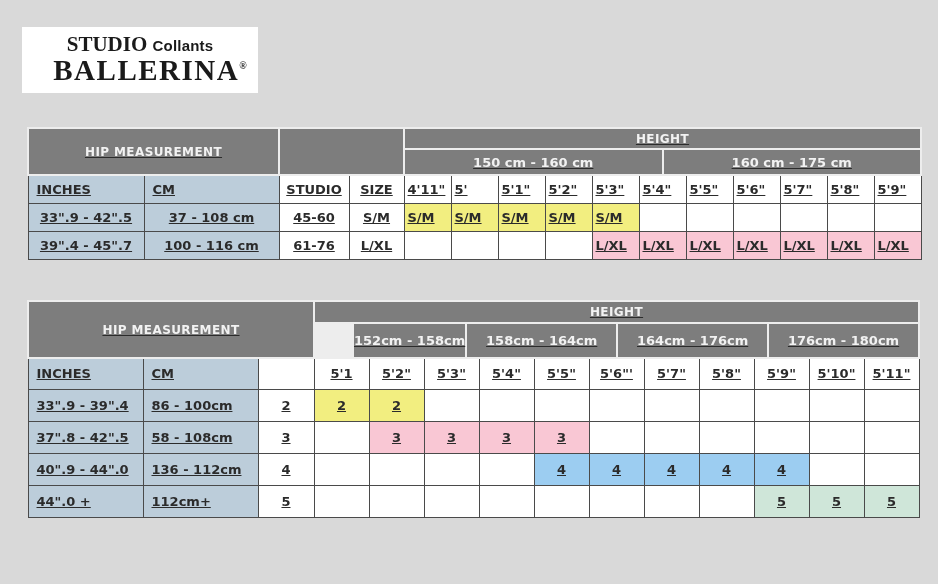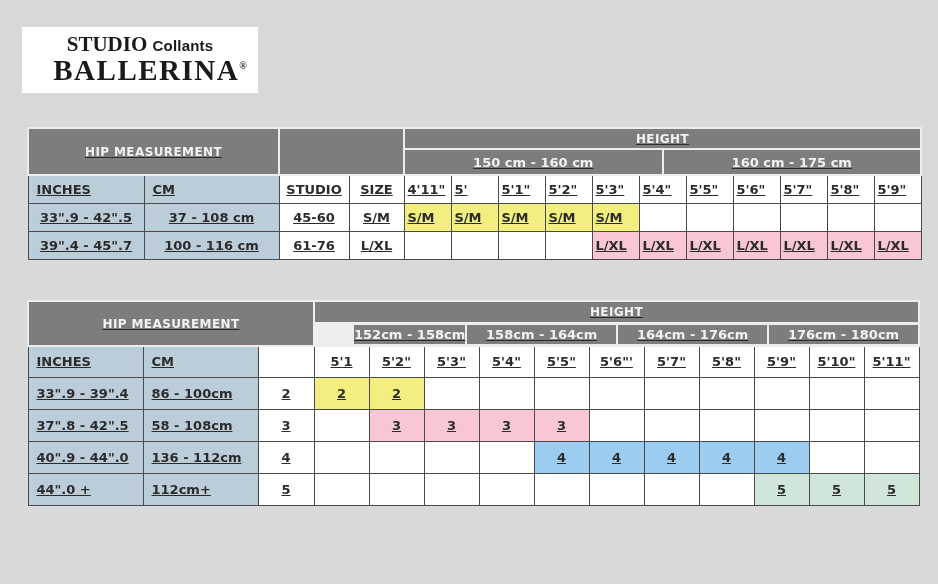--- a/index.html
+++ b/index.html
@@ -18,21 +18,21 @@
   #table2{left:27px;top:300px;}
   td,th{padding:0;font-size:13px;font-weight:bold;text-align:center;vertical-align:middle;
         overflow:hidden;white-space:nowrap;}
   .r21{height:21px}.r20{height:20px}.r28{height:28px}
   .r22{height:22px}.r23{height:23px}.r31{height:31px}.r32{height:32px}
   .gray{background:var(--header-gray);color:var(--header-text);border:2px solid var(--separator);
         font-size:12px;letter-spacing:0.4px;}
   .subwrap{border:2px solid var(--separator);background:var(--separator);}
   .subflex{display:flex;gap:2px;}
   #table1 .subflex{height:24px;}
-  #table2 .subflex{height:19px;padding-left:39px;}
+  #table2 .subflex{height:33px;padding-left:39px;}
   .subflex span{background:var(--header-gray);color:var(--header-text);display:flex;
                 align-items:center;justify-content:center;font-size:13px;font-weight:bold;}
   .cell{border:1px solid var(--border-dark);background:#ffffff;}
   .blue{background:var(--light-blue);}
   .left{text-align:left;padding-left:8px;}
   .hl{text-align:left;padding-left:3px;}
   .c-yellow{background:var(--yellow);}
   .c-pink{background:var(--pink);}
   .c-blue{background:var(--blue);}
   .c-green{background:var(--green);}

